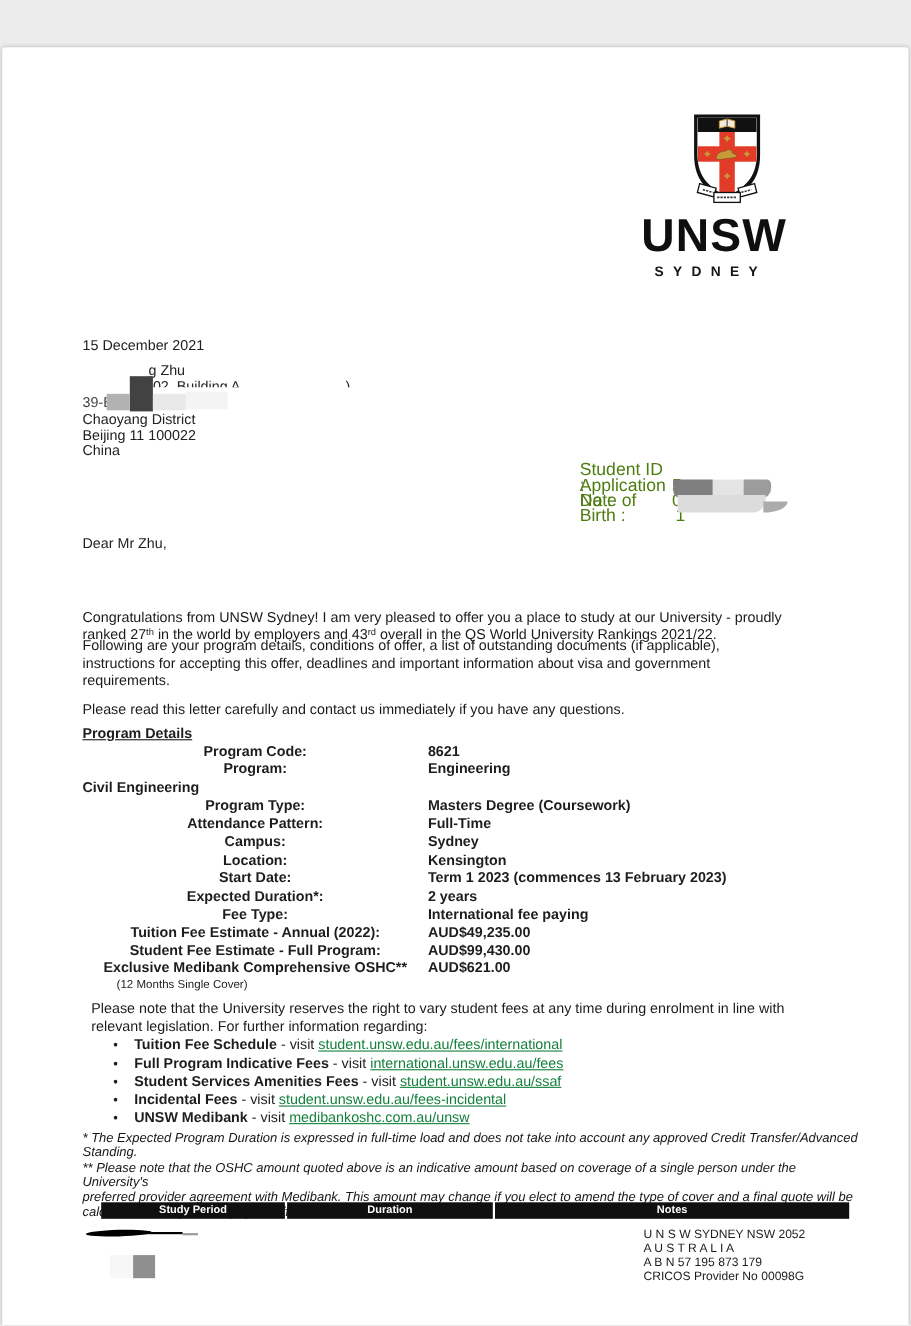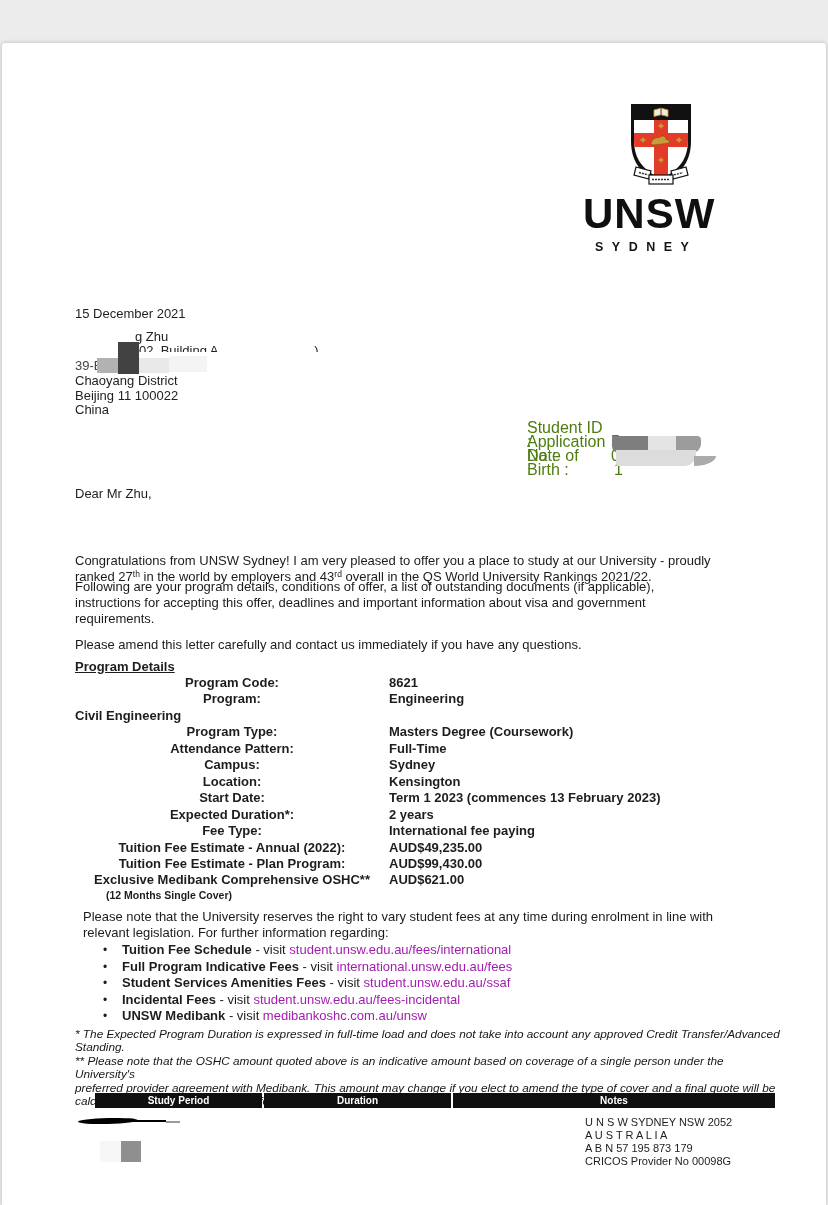--- a/index.html
+++ b/index.html
@@ -19,27 +19,27 @@
   .clipline{height:9px;overflow:hidden;width:190px;}
   .redact{position:absolute;}
   .meta-row{font-size:16px;line-height:14px;color:#4d7c0f;}
   .meta-label{display:inline-block;width:84px;}
   
   .body-par{width:700px;font-size:13px;line-height:16px;color:#1b1b1b;}
   sup{font-size:8.5px;vertical-align:4px;line-height:0;}
   .heading-u{font-size:13px;font-weight:bold;text-decoration:underline;}
   .pd-row{display:flex;line-height:16.45px;font-size:13px;font-weight:bold;text-align:center;}
   .pd-label{width:314px;flex:none;}
-  .cover-note{font-size:10.5px;font-weight:bold;padding-left:31px;}
+  .cover-note{font-size:10.5px;font-weight:normal;padding-left:31px;}
   .bullet-line{line-height:16.6px;font-size:13px;}
   .bullet-dot{display:inline-block;width:19px;font-size:12px;}
-  .link{color:#a21caf;cursor:pointer;}
+  .link{color:#15803d;text-decoration:underline;cursor:pointer;}
   .footnotes{width:706px;font-size:11.8px;font-style:italic;line-height:13.4px;color:#161616;}
   
-  .feehdr{left:67px;top:1093px;display:flex;gap:2px;padding-left:28px;}
+  .feehdr{left:92px;top:1093px;display:flex;gap:2px;}
   .feehdr .cell{background:#101010;color:#fff;font-size:10px;font-weight:bold;
                 height:15px;line-height:15px;text-align:center;}
   
   .footer{left:585px;top:1116px;font-size:11px;line-height:12.9px;color:#1c1c1c;}
   
   .smudge{left:78px;top:1118px;width:60px;height:6px;background:#000;border-radius:50%;transform:rotate(-1.5deg);}
   .smudge-line{left:118px;top:1120px;width:48px;height:2px;background:#000;}
   .smudge-faint{left:166px;top:1121px;width:14px;height:1.5px;background:#9a9a9a;}
 </style>
 </head>
@@ -115,21 +115,21 @@
   <div class="abs t13" style="left:75px;top:486px;">Dear Mr Zhu,</div>
 
   <div class="abs body-par preline" style="left:75px;top:537px;">
     <span>Congratulations from UNSW Sydney! I am very pleased to offer you a place to study at our University - proudly
 ranked 27</span><sup>th</sup><span> in the world by employers and 43</span><sup>rd</sup><span> overall in the QS World University Rankings 2021/22.</span>
   </div>
 
   <div class="abs body-par preline" style="left:75px;top:579px;">Following are your program details, conditions of offer, a list of outstanding documents (if applicable),
 instructions for accepting this offer, deadlines and important information about visa and government
 requirements.</div>
-  <div class="abs body-par" style="left:75px;top:637px;">Please amend this letter carefully and contact us immediately if you have any questions.</div>
+  <div class="abs body-par" style="left:75px;top:637px;">Please read this letter carefully and contact us immediately if you have any questions.</div>
 
   <div class="abs heading-u" style="left:75px;top:659px;">Program Details</div>
   <div class="abs" style="left:75px;top:675px;width:700px;">
     <div class="pd-row">
         <div class="pd-label">Program Code:</div>
         <div>8621</div>
       </div>
     <div class="pd-row">
         <div class="pd-label">Program:</div>
         <div>Engineering</div>
@@ -163,21 +163,21 @@
       </div>
     <div class="pd-row">
         <div class="pd-label">Fee Type:</div>
         <div>International fee paying</div>
       </div>
     <div class="pd-row">
         <div class="pd-label">Tuition Fee Estimate - Annual (2022):</div>
         <div>AUD$49,235.00</div>
       </div>
     <div class="pd-row">
-        <div class="pd-label">Tuition Fee Estimate - Plan Program:</div>
+        <div class="pd-label">Student Fee Estimate - Full Program:</div>
         <div>AUD$99,430.00</div>
       </div>
     <div class="pd-row">
         <div class="pd-label">Exclusive Medibank Comprehensive OSHC**</div>
         <div>AUD$621.00</div>
       </div>
     <div class="cover-note">(12 Months Single Cover)</div>
   </div>
 
   <div class="abs body-par preline" style="left:83px;top:909px;">Please note that the University reserves the right to vary student fees at any time during enrolment in line with

